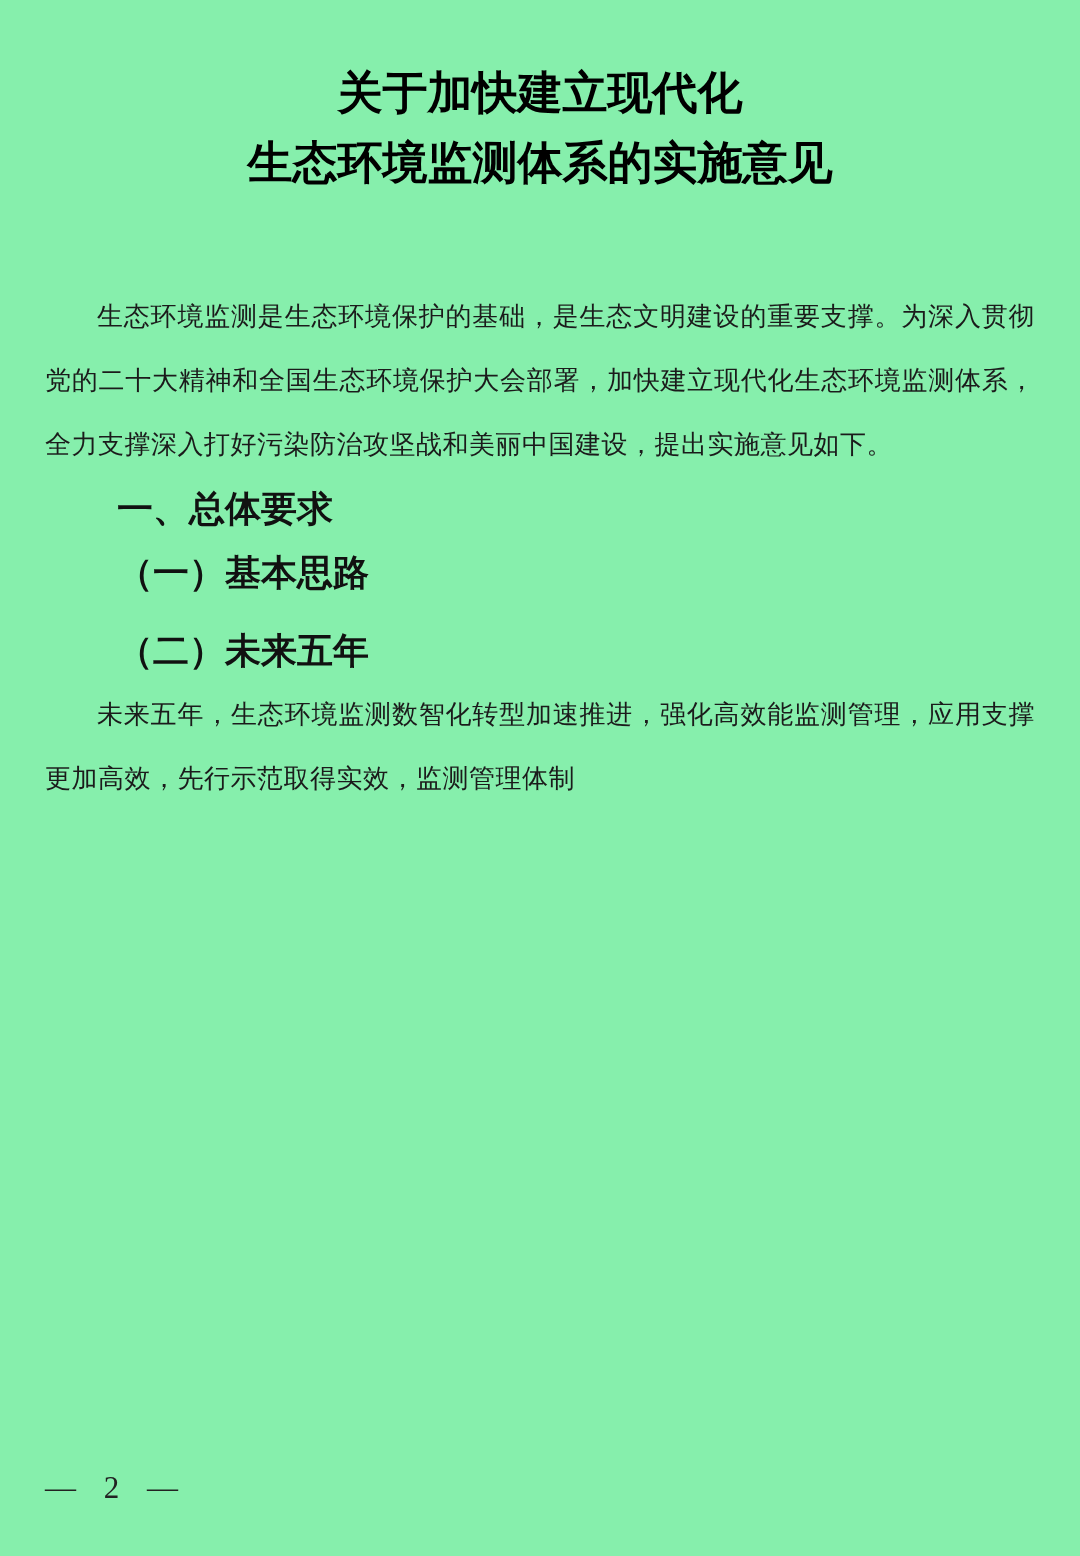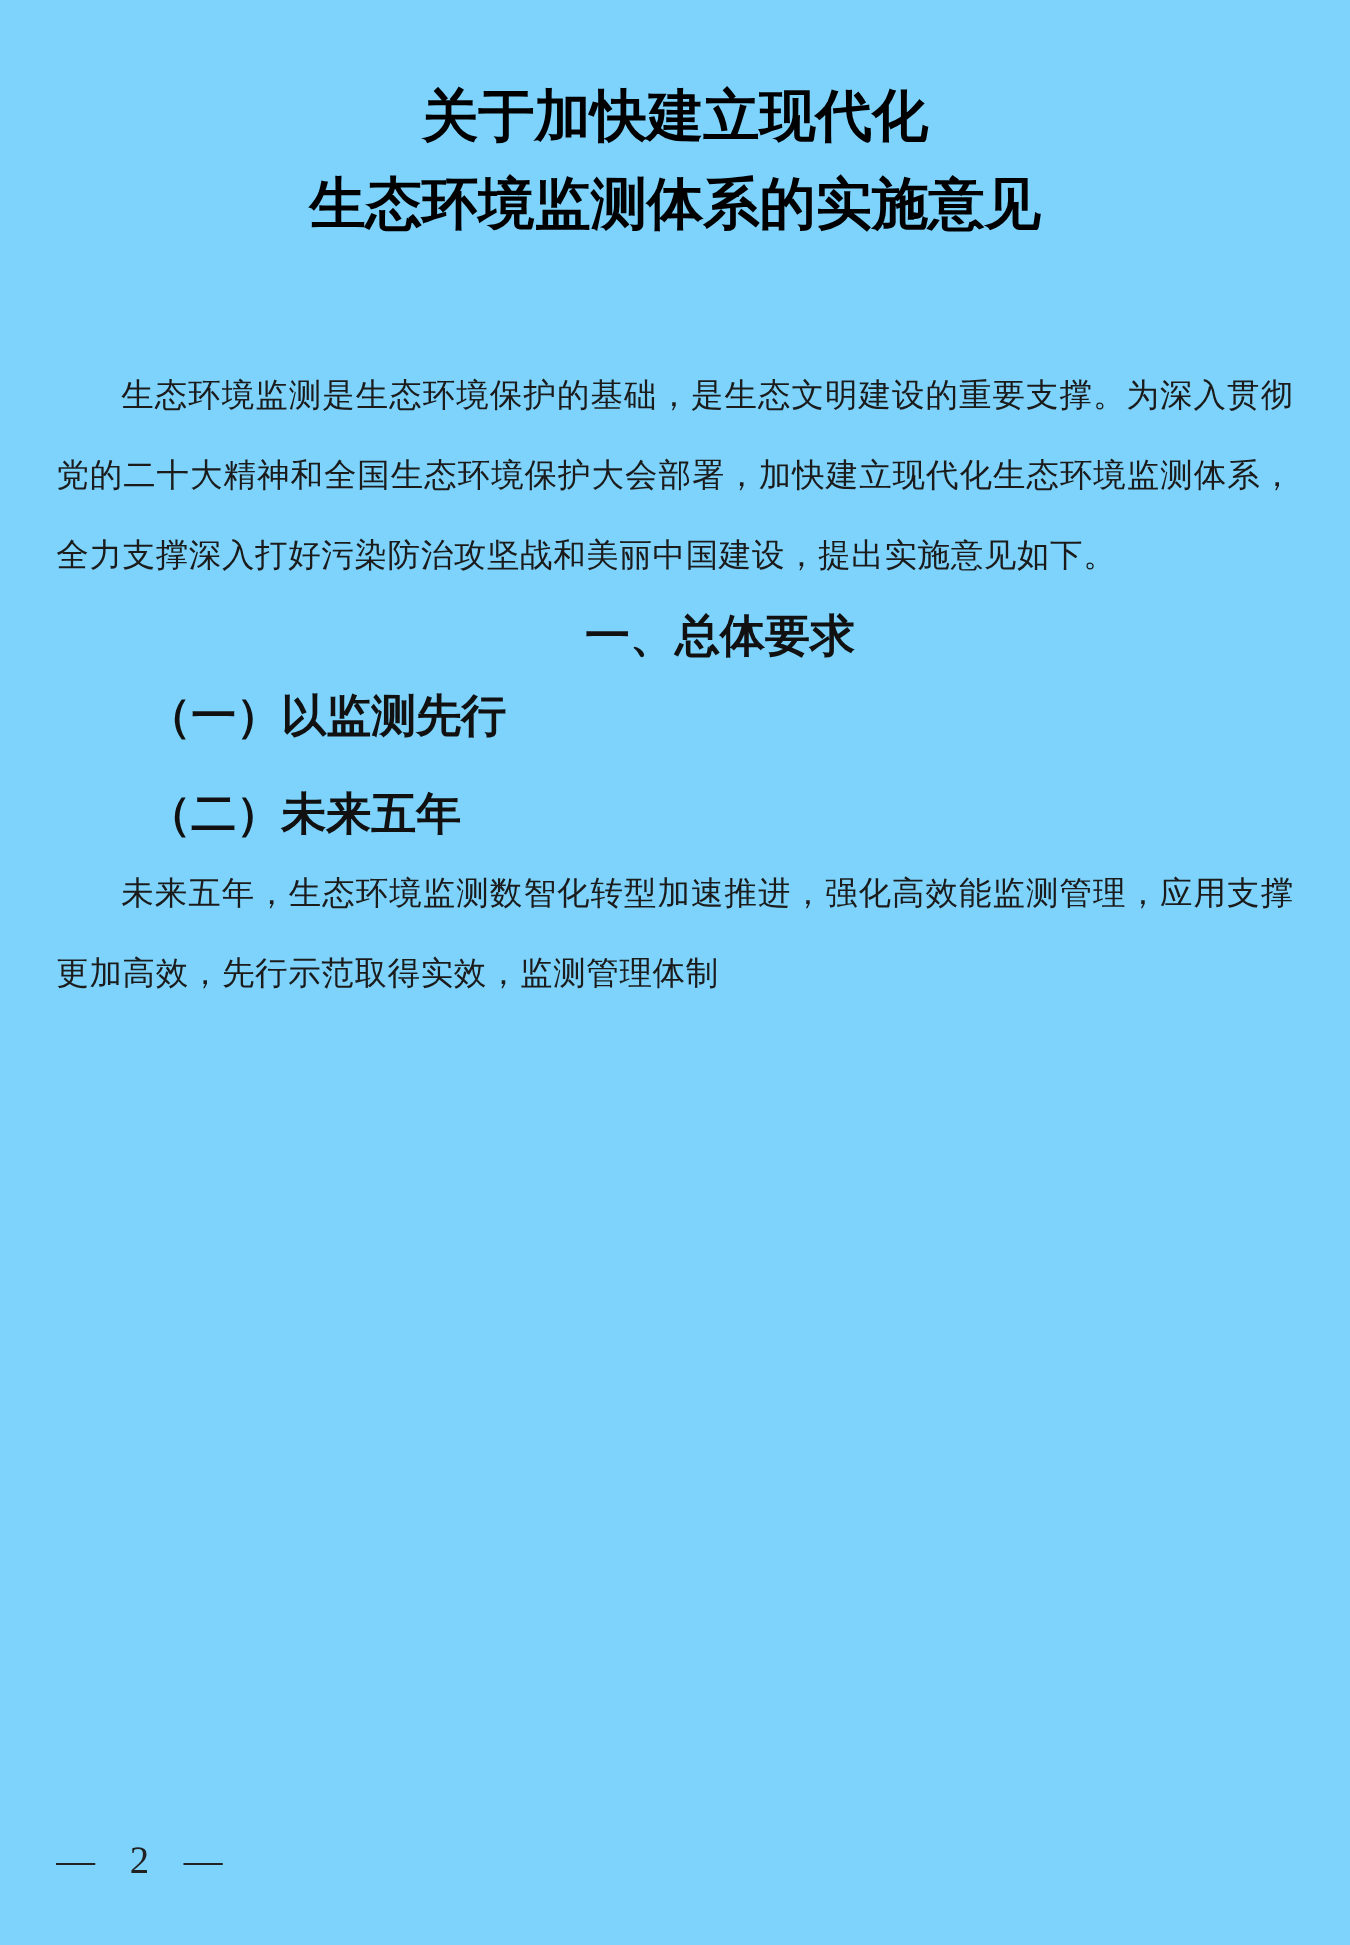--- a/index.html
+++ b/index.html
@@ -6,21 +6,21 @@
 
   html, body {
     width: 1080px;
     background: #ffffff;
   }
 
   .page {
     position: relative;
     width: 1080px;
     height: 1556px;
-    background: #7dd3fc;
+    background: #86efac;
     color: #1b1b1b;
     font-family: "Liberation Serif", "DejaVu Serif", serif;
     padding: 58px 45px 0 45px;
     overflow: hidden;
   }
 
   
   .doc-title {
     text-align: center;
     font-weight: bold;
@@ -47,21 +47,20 @@
   .intro-gap { margin-top: 87px; }
 
   
   .section-heading {
     font-family: "Liberation Sans", "DejaVu Sans", sans-serif;
     font-weight: bold;
     font-size: 36px;
     line-height: 64px;
     text-indent: 2em;
     color: #111111;
-    text-align: center;
   }
 
   
   .subsection-heading {
     font-family: "Liberation Serif", "DejaVu Serif", serif;
     font-weight: bold;
     font-size: 36px;
     line-height: 64px;
     text-indent: 2em;
     color: #111111;
@@ -87,21 +86,21 @@
 
   <h1 class="doc-title">
     <span class="title-line">关于加快建立现代化</span>
     <span class="title-line">生态环境监测体系的实施意见</span>
   </h1>
 
   <p class="body-text intro-gap">生态环境监测是生态环境保护的基础，是生态文明建设的重要支撑。为深入贯彻党的二十大精神和全国生态环境保护大会部署，加快建立现代化生态环境监测体系，全力支撑深入打好污染防治攻坚战和美丽中国建设，提出实施意见如下。</p>
 
   <h2 class="section-heading">一、总体要求</h2>
 
-  <h3 class="subsection-heading">（一）以监测先行</h3>
+  <h3 class="subsection-heading">（一）基本思路</h3>
 
 
   <h3 class="subsection-heading second">（二）未来五年</h3>
 
   <p class="body-text">未来五年，生态环境监测数智化转型加速推进，强化高效能监测管理，应用支撑更加高效，先行示范取得实效，监测管理体制</p>
 
   <div class="page-footer">— 2 —</div>
 
 </div>
 

